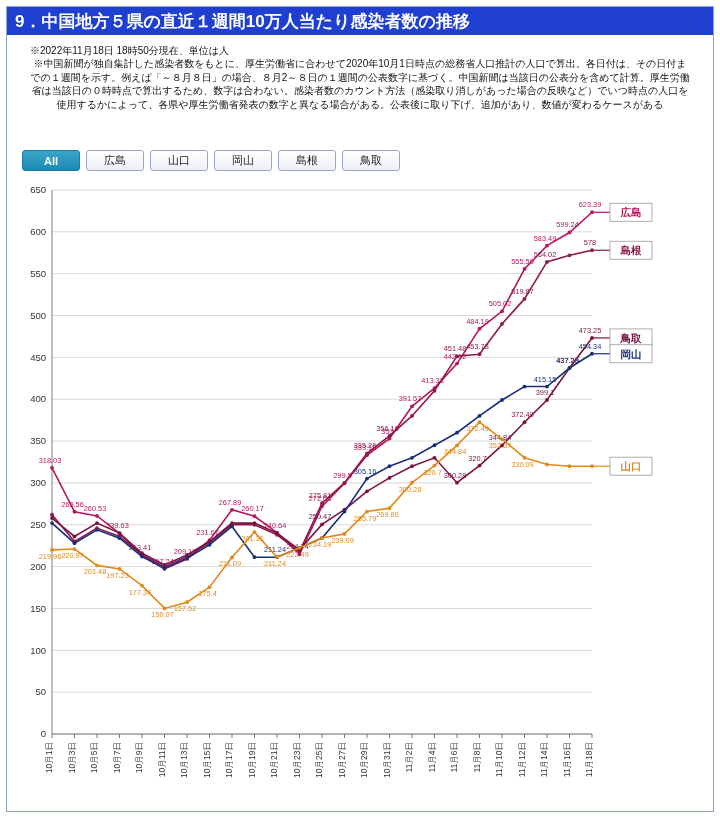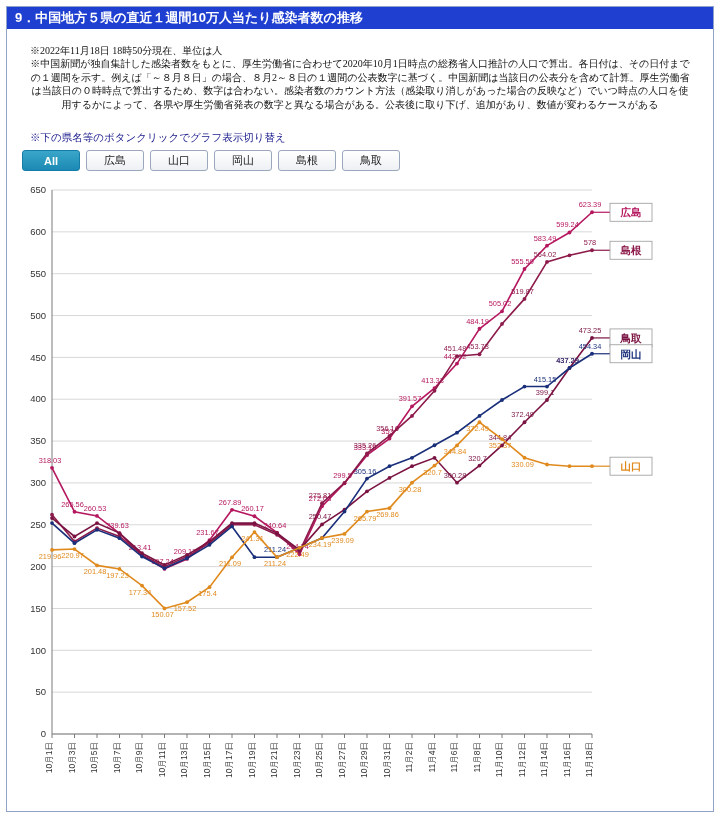--- a/index.html
+++ b/index.html
@@ -1,22 +1,22 @@
 <!DOCTYPE html>
 <html><head>
 <meta charset="utf-8">
 <style>
   html,body{margin:0;padding:0;background:#ffffff;}
   body{width:720px;height:818px;font-family:"Liberation Sans",sans-serif;color:#222;}
   .page{width:720px;height:818px;position:relative;box-sizing:border-box;}
   .frame{position:absolute;left:6px;top:6px;width:708px;height:806px;border:1px solid #8fa3c8;box-sizing:border-box;}
-  .titlebar{position:absolute;left:7px;top:7px;width:706px;height:22px;background:#1f3fd0;color:#fff;
-     font-size:13px;font-weight:bold;display:flex;align-items:center;padding-left:8px;box-sizing:border-box;}
+  .titlebar{position:absolute;left:7px;top:7px;width:706px;height:28px;background:#1f3fd0;color:#fff;
+     font-size:17px;font-weight:bold;display:flex;align-items:center;padding-left:8px;box-sizing:border-box;}
   .notes{position:absolute;left:30px;top:44px;width:660px;font-size:10px;line-height:13.4px;color:#111;}
-  .notes p{margin:0 0 0 0;font-family:Liberation Serif, serif;}
+  .notes p{margin:0 0 0 0;}
   .notes .ind{text-indent:0;text-align:center;}
   .switchnote{position:absolute;left:30px;top:131px;font-size:10.5px;color:#1a1a8c;}
   .btnrow{position:absolute;left:22px;top:150px;display:flex;gap:6px;}
   .btn{width:58px;height:21px;border:1px solid #9aa7bd;border-radius:3px;background:linear-gradient(#ffffff,#eef0f4);
        font-size:11px;display:flex;align-items:center;justify-content:center;color:#222;box-sizing:border-box;}
   .btn.active{background:linear-gradient(#3aa6c9,#1b89b4);border-color:#137ca8;color:#fff;font-weight:bold;}
   .plotwrap{position:absolute;left:22px;top:182px;width:670px;height:610px;}
   svg{display:block;}
   .ylab{font-size:9.5px;fill:#333;}
   .xlab{font-size:8.5px;fill:#333;}
@@ -34,21 +34,20 @@
 
   <div class="titlebar">
     <span>9．中国地方５県の直近１週間10万人当たり感染者数の推移</span>
   </div>
 
   <div class="notes">
     <p>※2022年11月18日 18時50分現在、単位は人</p>
     <p class="ind">※中国新聞が独自集計した感染者数をもとに、厚生労働省に合わせて2020年10月1日時点の総務省人口推計の人口で算出。各日付は、その日付までの１週間を示す。例えば「～８月８日」の場合、８月2～８日の１週間の公表数字に基づく。中国新聞は当該日の公表分を含めて計算。厚生労働省は当該日の０時時点で算出するため、数字は合わない。感染者数のカウント方法（感染取り消しがあった場合の反映など）でいつ時点の人口を使用するかによって、各県や厚生労働省発表の数字と異なる場合がある。公表後に取り下げ、追加があり、数値が変わるケースがある</p>
   </div>
 
-  <div class="switchnote">※下の県名等のボタンクリックでグラフ表示切り替え</div>
 
   <div class="btnrow">
     <div class="btn active">All</div>
     <div class="btn">広島</div>
     <div class="btn">山口</div>
     <div class="btn">岡山</div>
     <div class="btn">島根</div>
     <div class="btn">鳥取</div>
   </div>
 

